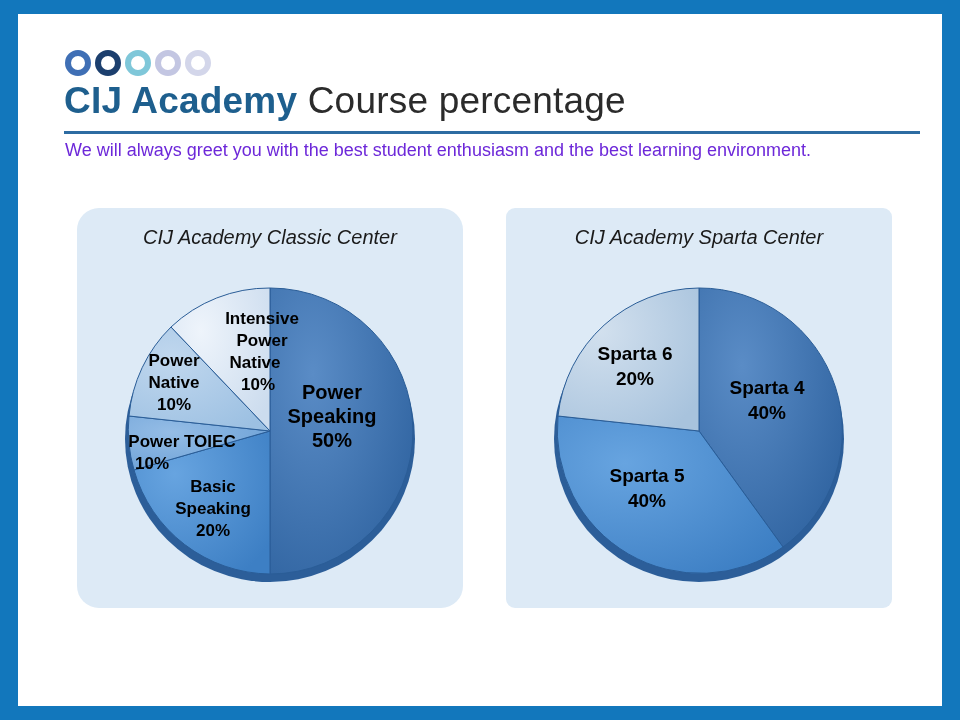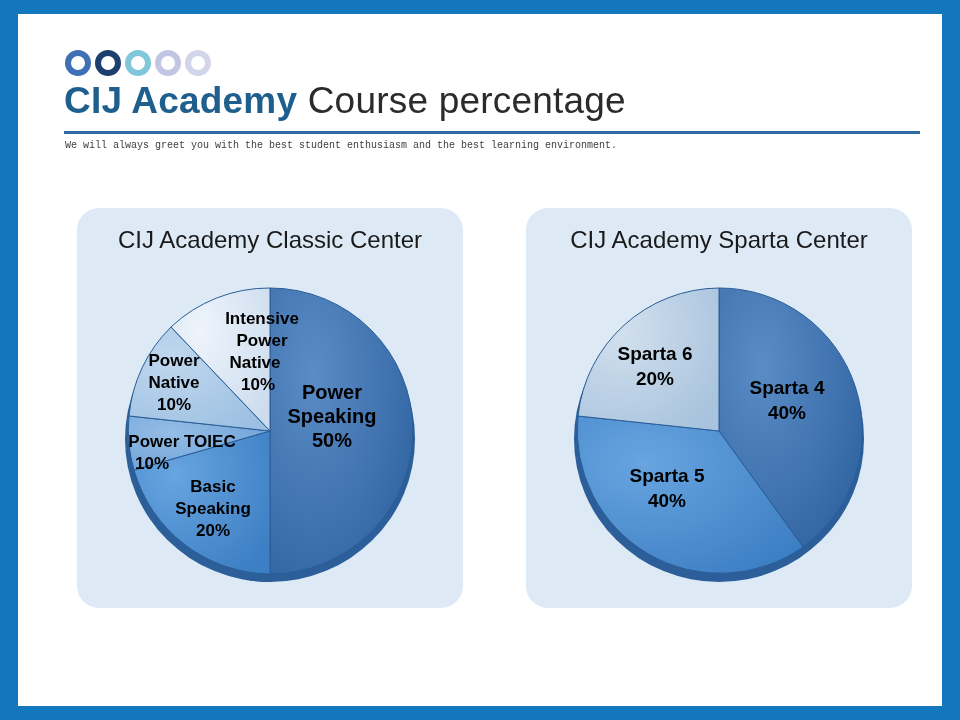--- a/index.html
+++ b/index.html
@@ -56,44 +56,45 @@
     left: 46px;
     top: 117px;
     width: 856px;
     height: 3px;
     background: #2d6ca2;
   }
   .subtitle {
     position: absolute;
     left: 47px;
     top: 126px;
-    font-size: 10px;
-    color: #404040;
-    font-family: Liberation Mono, monospace;
+    font-size: 18px;
+    color: #6d28d9;
+    font-family: Liberation Sans, sans-serif;
     white-space: nowrap;
   }
   
   .panel {
     position: absolute;
     top: 194px;
     width: 386px;
     height: 400px;
     background: #ddeaf6;
     border-radius: 22px;
   }
   .panel.left  { left: 59px; }
-  .panel.right { left: 508px; }
+  .panel.right { left: 488px; border-radius: 9px; }
   .panel-title {
     position: absolute;
     top: 18px;
     left: 0;
     width: 100%;
     text-align: center;
-    font-size: 24px;
+    font-size: 20px;
     color: #1a1a1a;
+    font-style: italic;
   }
   .chart-area {
     position: absolute;
     top: 48px;
     left: 0;
     width: 100%;
     height: 340px;
   }
   svg { display: block; margin: 0 auto; }
   .slice-label {

